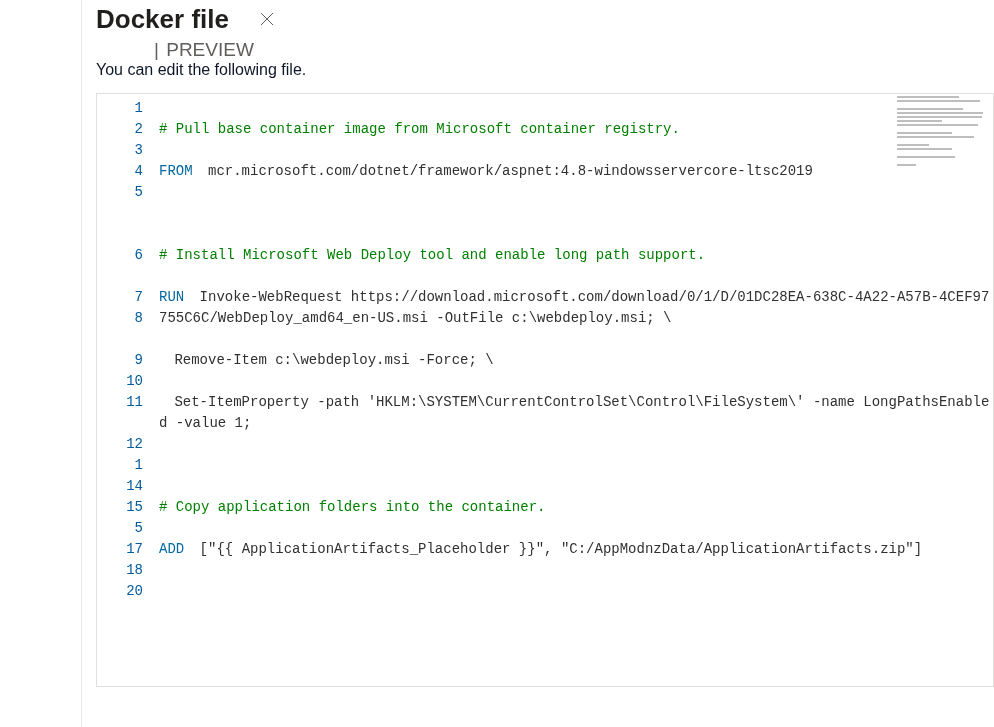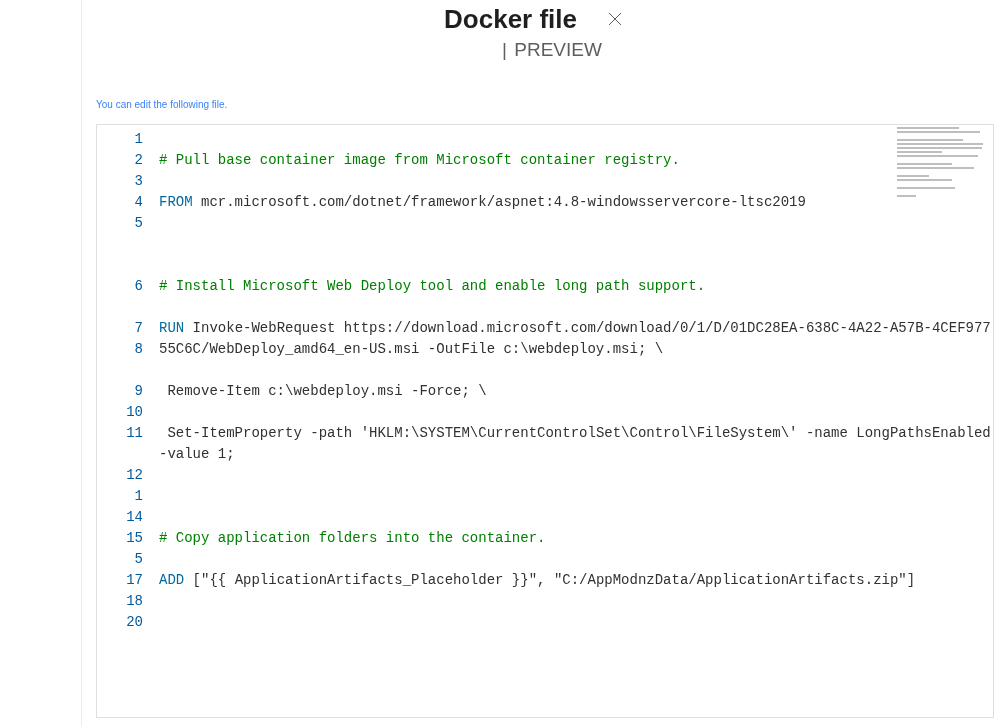--- a/index.html
+++ b/index.html
@@ -14,21 +14,21 @@
     .panel {
       padding: 4px 0 0 96px;
       height: 100%;
       display: flex;
       flex-direction: column;
       position: relative;
     }
     .header-row {
       display: flex;
       align-items: flex-start;
-      justify-content: center;
+      justify-content: flex-start;
       padding-right: 18px;
     }
     .title-block h1 {
       font-size: 26px;
       font-weight: 600;
       color: #201f1e;
     }
     .preview-row {
       margin-top: 4px;
       font-size: 19px;
@@ -40,23 +40,22 @@
       border: none;
       padding: 6px;
       cursor: pointer;
       font-size: 0;
       line-height: 0;
       color: #605e5c;
       margin-top: 2px;
     }
     .close-btn svg { stroke: #605e5c; }
     .description {
-      margin-top: 38px;
-      font-size: 10px;
-      color: #3b82f6;
+      font-size: 16px;
+      color: #0f172a;
     }
     .editor-wrapper {
       margin-top: 14px;
       border: 1px solid #e1dfdd;
       height: 594px;
       position: relative;
       overflow: hidden;
       background: #fff;
     }
     .editor-body {
@@ -81,21 +80,21 @@
       flex: 1;
       padding: 4px 0 0 4px;
       white-space: pre-wrap;
       word-break: break-all;
       color: #323130;
       overflow: hidden;
     }
     .code .line { min-height: 21px; }
     .code .c1 { color: #008000; font-family: Liberation Mono, monospace; } 
     .code .kw { color: #0369a1; } 
-    .code .id { color: #323130; }
+    .code .id { color: #323130; padding-left: 7px; }
     .minimap {
       position: absolute;
       top: 2px;
       right: 2px;
       width: 94px;
       height: 78px;
       pointer-events: none;
     }
     .minimap .mm-line {
       height: 2px;

